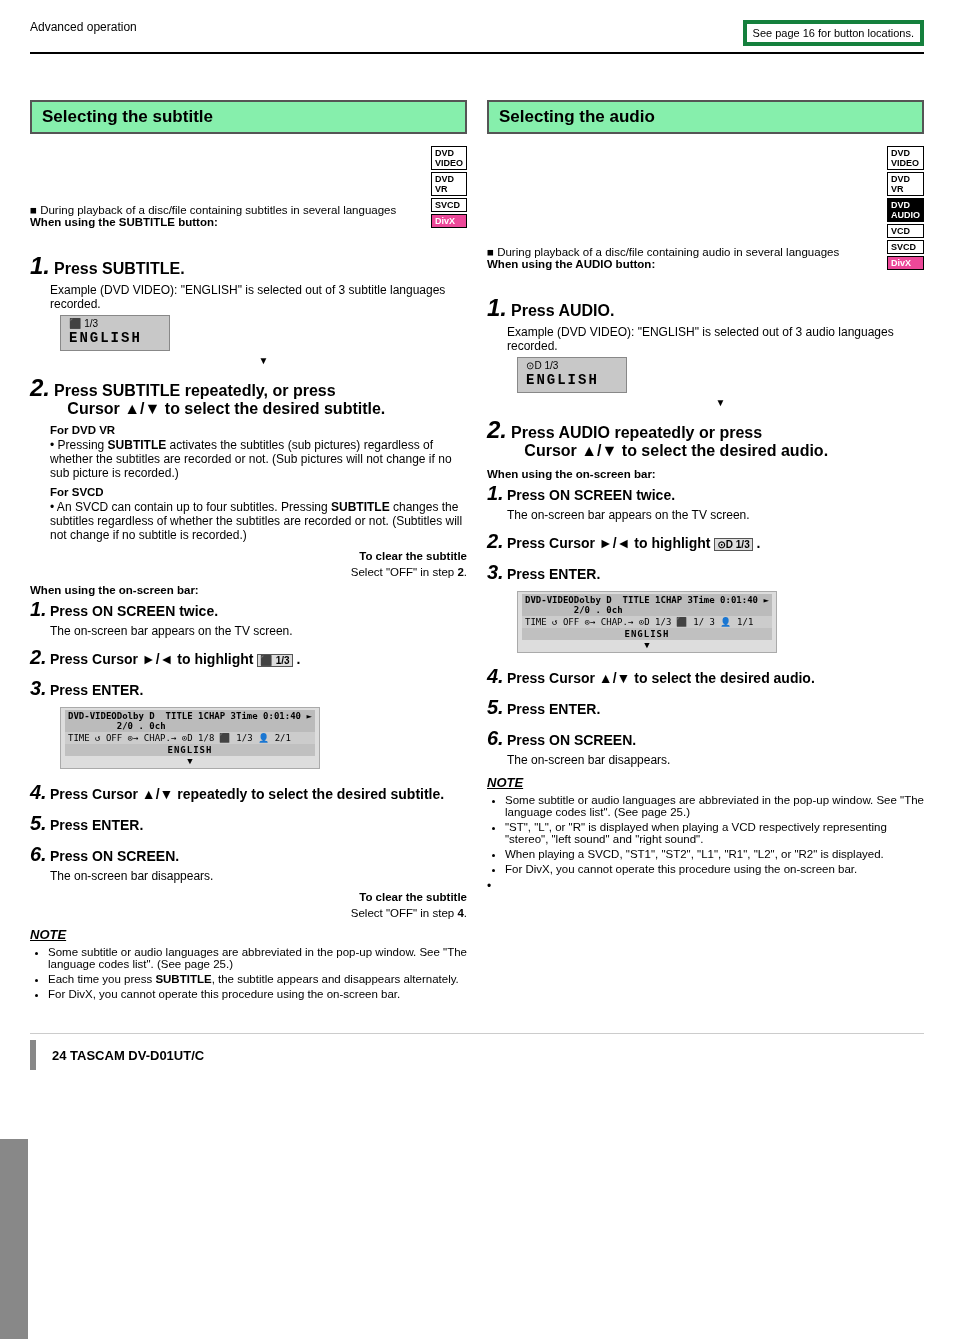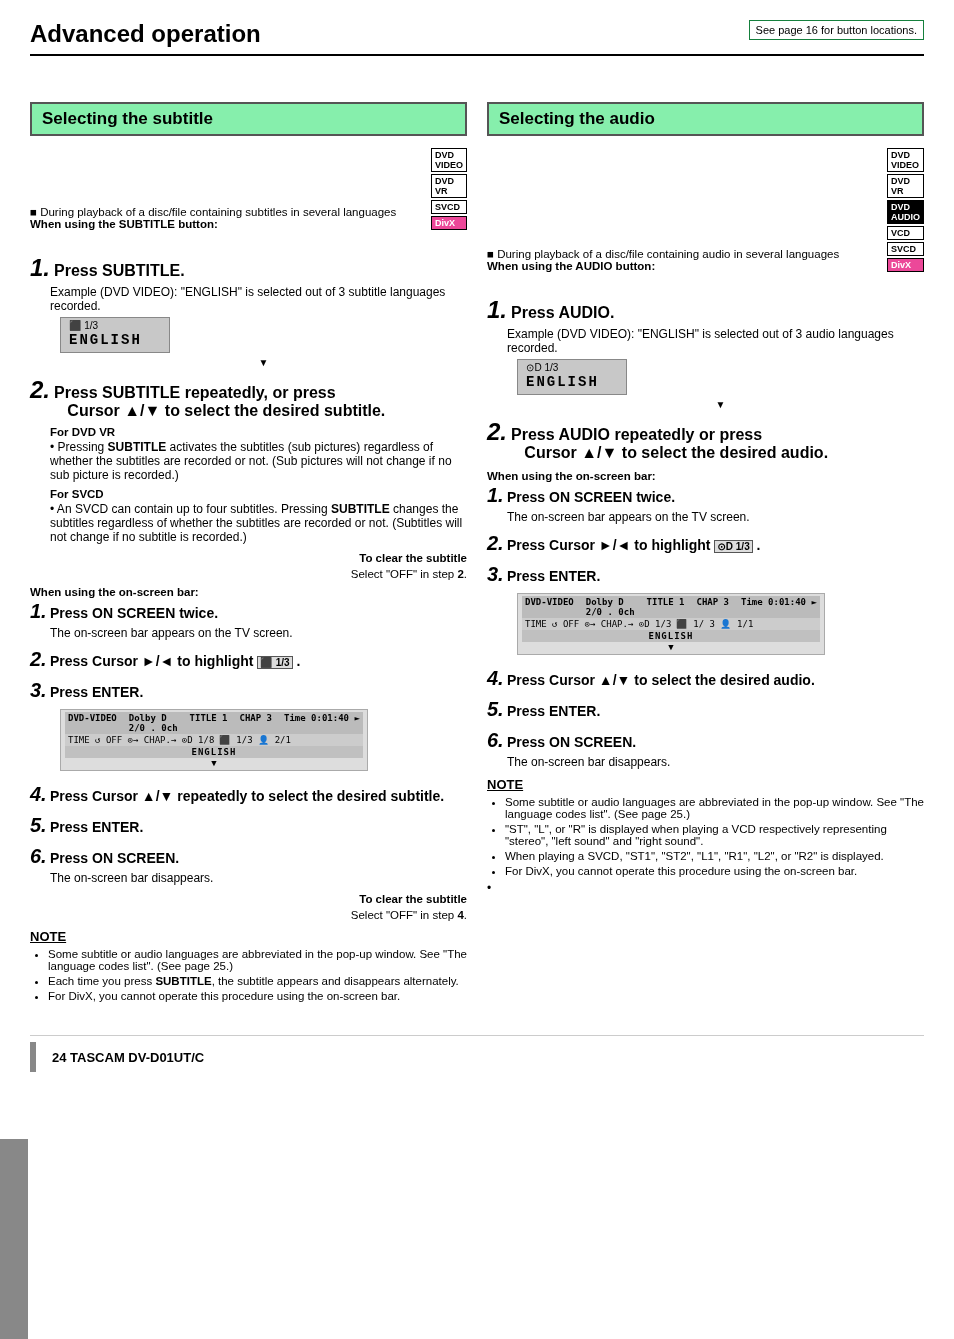--- a/index.html
+++ b/index.html
@@ -16,26 +16,26 @@
     
     .page-header {
       display: flex;
       justify-content: space-between;
       align-items: flex-start;
       border-bottom: 2px solid #000;
       padding-bottom: 6px;
       margin-bottom: 14px;
     }
     .page-header h1 {
-      font-size: 24px;
-      font-weight: bold;
+      font-size: 12px;
+      font-weight: normal;
     }
     .page-note {
       font-size: 11px;
-      border: 1px solid #15803d;
+      border: 4px solid #15803d;
       padding: 3px 6px;
       white-space: nowrap;
     }
 
     
     .columns {
       display: flex;
       gap: 20px;
     }
     .col-left, .col-right {
@@ -140,21 +140,21 @@
       border: 1px solid #aaa;
       background: #ddd;
       font-size: 9px;
       padding: 2px 4px;
       margin: 4px 0 4px 10px;
       font-family: monospace;
       display: inline-block;
     }
     .onscreen-bar .bar-row1 {
       display: flex;
-      gap: 12px;
+      gap: 0;
       background: #bbb;
       padding: 1px 3px;
       font-size: 9px;
       font-weight: bold;
     }
     .onscreen-bar .bar-row2 {
       display: flex;
       gap: 4px;
       background: #ccc;
       padding: 1px 3px;
@@ -170,20 +170,21 @@
     }
 
     
     .note-section {
       margin-top: 8px;
     }
     .note-title {
       font-size: 13px;
       font-weight: bold;
       text-decoration: underline;
+      font-style: italic;
       margin-bottom: 4px;
     }
     .note-list {
       list-style: disc;
       padding-left: 18px;
       font-size: 11.5px;
     }
     .note-list li {
       margin-bottom: 3px;
     }

